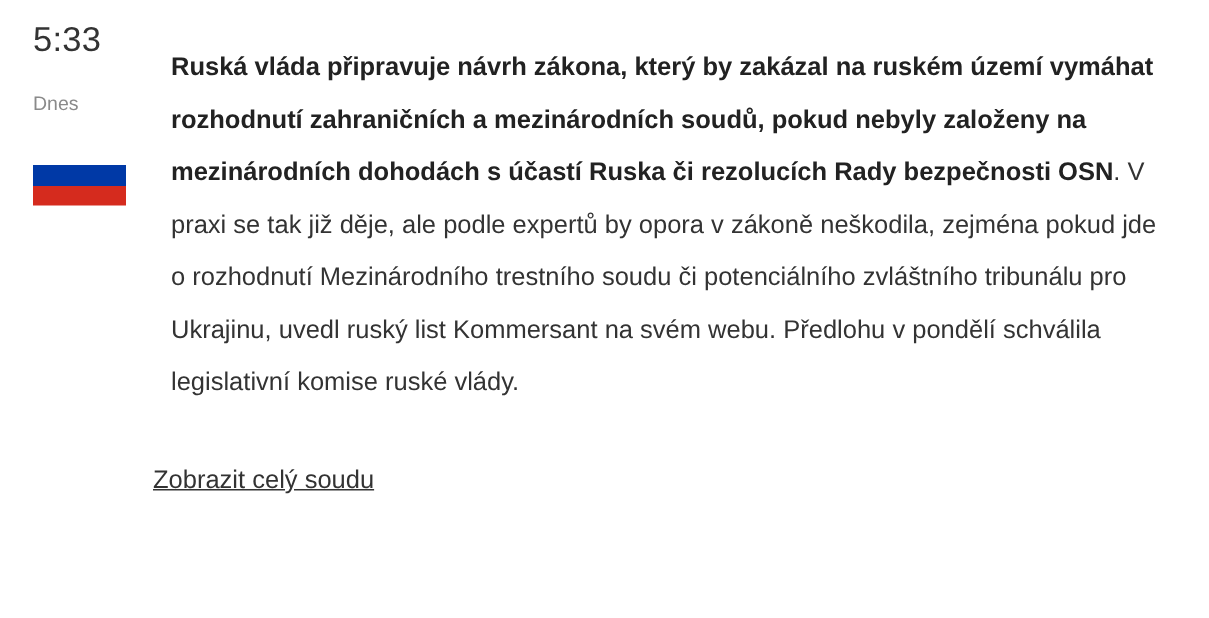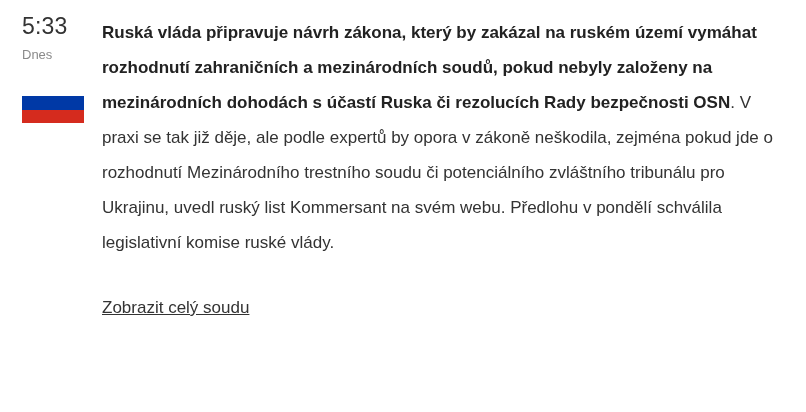--- a/index.html
+++ b/index.html
@@ -31,21 +31,21 @@
     font-size: 23px;
     color: #333333;
     line-height: 28px;
     font-weight: 400;
     letter-spacing: 0.2px;
   }
   .day {
     font-size: 13px;
     color: #8a8a8a;
     line-height: 18px;
-    margin-top: 6px;
+    margin-top: 20px;
   }
   .flag {
     margin-top: 19px;
     width: 62px;
     height: 40px;
     border: 0;
     display: block;
   }
   .flag .stripe {
     width: 62px;
@@ -54,21 +54,21 @@
   .body-col {
     flex: 1 1 auto;
     padding-right: 18px;
     padding-top: 3px;
     box-sizing: border-box;
   }
   .para {
     font-size: 17px;
     line-height: 35px;
     color: #333333;
-    margin: 0;
+    margin: 12px;
     text-align: left;
   }
   .para .lead {
     font-weight: bold;
     color: #222222;
   }
   .link-row {
     margin-top: 35px;
   }
   .more-link {

